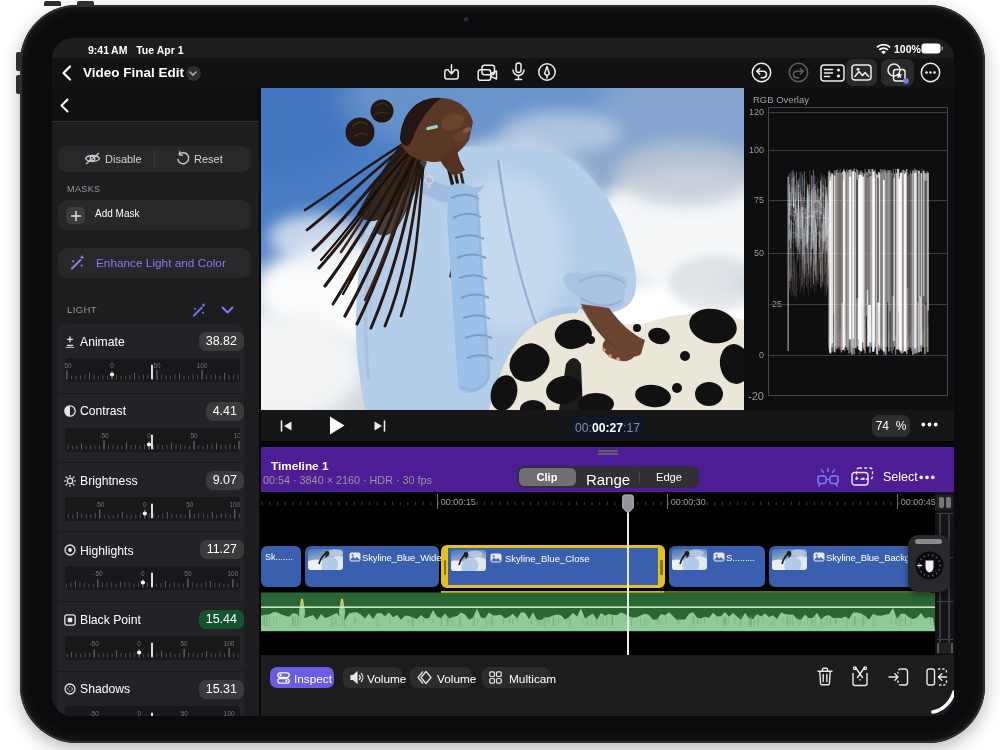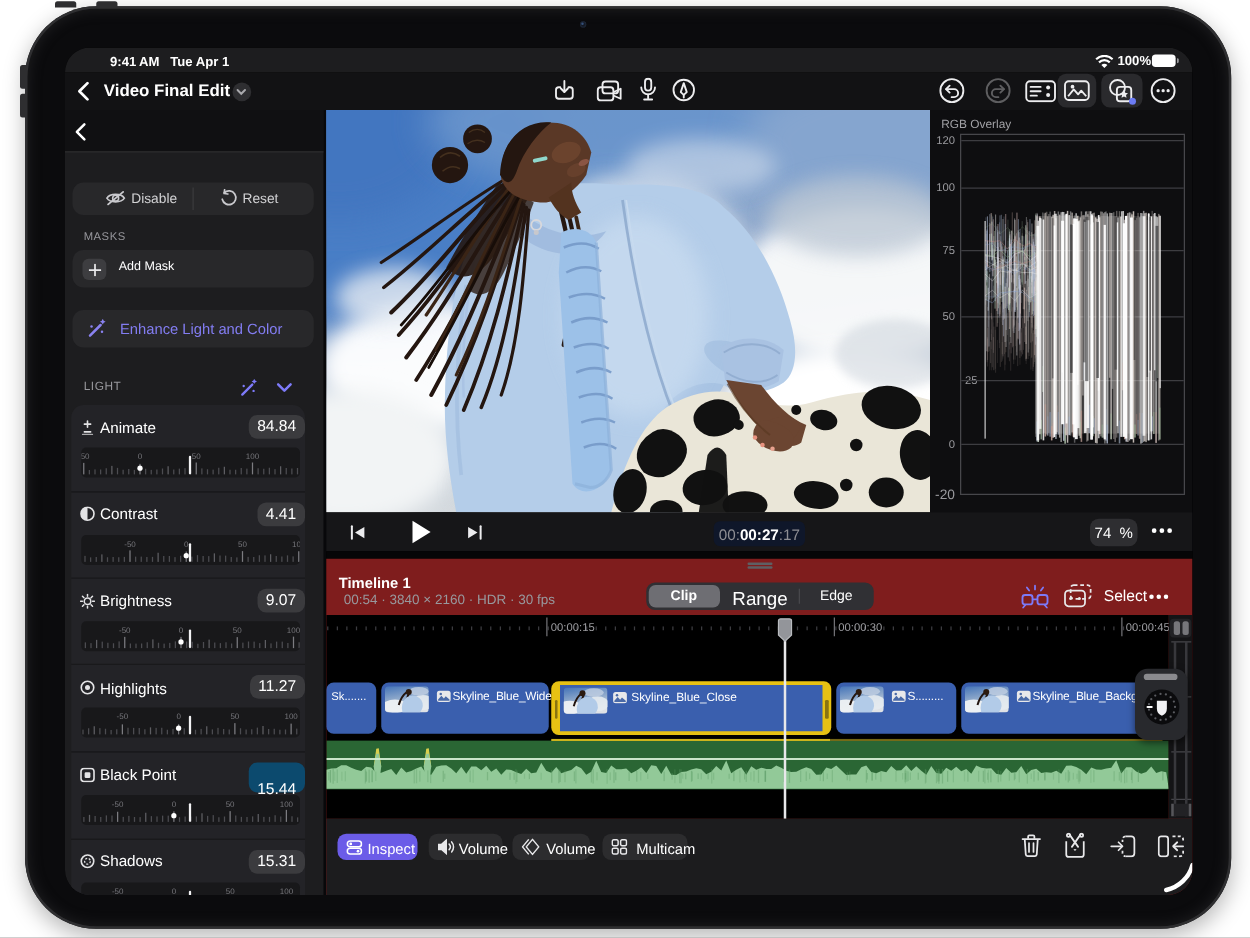--- a/index.html
+++ b/index.html
@@ -138,21 +138,21 @@
       </svg>
       <svg style="position:absolute;left:169px;top:268px" width="13" height="9" viewBox="0 0 13 9">
         <path d="M1.5 1.5 l5 5 5-5" stroke="#7d7af8" stroke-width="2" fill="none" stroke-linecap="round" stroke-linejoin="round"></path>
       </svg>
       <div class="" style="left:5px;top:286px;width:187px;height:69px;background:#232327;border-radius:10px 10px 0 0;"></div>
       <svg style="position:absolute;left:13px;top:298px" width="10" height="12" viewBox="0 0 10 12">
         <path d="M5 0.8 v5 M2.5 3.3 h5 M2.5 9.5 h5" stroke="#e4e4e6" stroke-width="1.3" stroke-linecap="round"></path>
         <path d="M1 11.5 h8" stroke="#e4e4e6" stroke-width="1" stroke-linecap="round" opacity="0.7"></path>
       </svg>
       <div style="position:absolute;left:28px;top:297px;white-space:nowrap;font-size:12.2px;color:#fff;">Animate</div>
-      <div style="position:absolute;right:710px;top:294px;width:auto;height:19px;background:#3b3b3e;border-radius:7px;padding:0 7px;font-size:12.5px;line-height:19px;color:#fff;">84.84</div>
+      <div style="position:absolute;right:710px;top:294px;width:auto;height:19px;background:#3b3b3e;border-radius:7px;padding:0 7px;font-size:12.5px;line-height:19px;color:#fff;">38.82</div>
       <div class="" style="left:13px;top:320px;width:175px;height:24px;background:#18181a;border-radius:4px;overflow:hidden;"><svg width="175" height="24" viewBox="0 0 175 24">
           <text x="2.0" y="9.5" font-size="6.4" fill="#76767b" text-anchor="middle" font-family="Liberation Sans">-50</text>
           <rect x="1.5" y="12.3" width="1" height="9.2" fill="#7c7c81"></rect>
           <rect x="6.0" y="18.0" width="1" height="3.5" fill="#4c4c51"></rect>
           <rect x="10.5" y="17.5" width="1" height="4.0" fill="#4c4c51"></rect>
           <rect x="15.0" y="17.6" width="1" height="3.9" fill="#4c4c51"></rect>
           <rect x="19.5" y="16.6" width="1" height="4.9" fill="#4c4c51"></rect>
           <rect x="24.0" y="14.7" width="1" height="6.8" fill="#5e5e63"></rect>
           <rect x="28.5" y="16.3" width="1" height="5.2" fill="#4c4c51"></rect>
           <rect x="33.0" y="17.8" width="1" height="3.7" fill="#4c4c51"></rect>
@@ -361,21 +361,21 @@
           <circle cx="77.9" cy="16.5" r="2.1" fill="#ffffff"></circle>
           <rect x="86.1" y="6.5" width="1.8" height="15" rx="0.9" fill="#f2f2f4"></rect>
         </svg></div>
       <div class="" style="left:5px;top:564px;width:187px;height:69px;background:#232327;"></div>
       <div class="" style="left:5px;top:563px;width:187px;height:1px;background:#19191b;"></div>
       <svg style="position:absolute;left:12px;top:576px" width="12" height="12" viewBox="0 0 12 12">
         <rect x="0.8" y="0.8" width="10.4" height="10.4" rx="2.4" fill="none" stroke="#e4e4e6" stroke-width="1.3"></rect>
         <rect x="3.7" y="3.7" width="4.6" height="4.6" rx="1" fill="#e4e4e6"></rect>
       </svg>
       <div style="position:absolute;left:28px;top:575px;white-space:nowrap;font-size:12.2px;color:#fff;">Black Point</div>
-      <div style="position:absolute;right:710px;top:572px;width:auto;height:19px;background:#0c4a6e;border-radius:7px;padding:12px 7px;font-size:12.5px;line-height:19px;color:#fff;">15.44</div>
+      <div style="position:absolute;right:710px;top:572px;width:auto;height:19px;background:#14532d;border-radius:7px;padding:0 7px;font-size:12.5px;line-height:19px;color:#fff;">15.44</div>
       <div class="" style="left:13px;top:598px;width:175px;height:24px;background:#18181a;border-radius:4px;overflow:hidden;"><svg width="175" height="24" viewBox="0 0 175 24">
           <rect x="1.6" y="17.6" width="1" height="3.9" fill="#4c4c51"></rect>
           <rect x="6.1" y="15.9" width="1" height="5.6" fill="#5e5e63"></rect>
           <rect x="10.6" y="16.8" width="1" height="4.7" fill="#4c4c51"></rect>
           <rect x="15.1" y="17.6" width="1" height="3.9" fill="#4c4c51"></rect>
           <rect x="19.6" y="16.3" width="1" height="5.2" fill="#4c4c51"></rect>
           <rect x="24.1" y="16.4" width="1" height="5.1" fill="#4c4c51"></rect>
           <text x="29.1" y="9.5" font-size="6.4" fill="#76767b" text-anchor="middle" font-family="Liberation Sans">-50</text>
           <rect x="28.6" y="13.4" width="1" height="8.1" fill="#7c7c81"></rect>
           <rect x="33.1" y="17.5" width="1" height="4.0" fill="#4c4c51"></rect>
@@ -1173,25 +1173,25 @@
       </div>
       <div class="" style="left:820px;top:377px;width:38px;height:22px;background:#2e2e31;border-radius:7px;">
         <div style="position:absolute;left:0;top:4px;width:38px;text-align:center;font-size:12px;color:#fff;">74&nbsp;&nbsp;%</div>
       </div>
       <svg style="position:absolute;left:869px;top:384px" width="17" height="5" viewBox="0 0 17 5">
         <circle cx="2.3" cy="2.5" r="1.9" fill="#fff"></circle>
         <circle cx="8.5" cy="2.5" r="1.9" fill="#fff"></circle>
         <circle cx="14.7" cy="2.5" r="1.9" fill="#fff"></circle>
       </svg>
       <div class="" style="left:209px;top:403px;width:693px;height:6px;background:#060607;"></div>
-      <div id="tl" style="left:209px;top:409px;width:693px;height:274px;background:#7f1d1d;overflow:hidden;">
+      <div id="tl" style="left:209px;top:409px;width:693px;height:274px;background:#4c1d95;overflow:hidden;">
         <div class="" style="left:337px;top:3px;width:20px;height:1.5px;background:#5f5f63;border-radius:1px;"></div>
         <div class="" style="left:337px;top:6px;width:20px;height:1.5px;background:#5f5f63;border-radius:1px;"></div>
         <div style="position:absolute;left:10px;top:12px;white-space:nowrap;font-size:11.8px;color:#fff;"><b>Timeline 1</b></div>
-        <div style="position:absolute;left:14px;top:27px;white-space:nowrap;font-size:10.8px;color:#98989d;">00:54 · 3840 × 2160 · HDR · 30 fps</div>
+        <div style="position:absolute;left:2px;top:27px;white-space:nowrap;font-size:10.8px;color:#98989d;">00:54 · 3840 × 2160 · HDR · 30 fps</div>
         <div class="" style="left:256px;top:19px;width:182px;height:22px;background:#303034;border-radius:7px;"></div>
         <div class="" style="left:258px;top:21px;width:57px;height:18px;background:#6e6e73;border-radius:5.5px;"></div>
         <div class="" style="left:378px;top:24px;width:1px;height:12px;background:#47474b;"></div>
         <div style="position:absolute;left:256px;top:24px;white-space:nowrap;width:60px;text-align:center;font-size:11.2px;color:#fff;font-weight:bold;">Clip</div>
         <div style="position:absolute;left:316px;top:24px;white-space:nowrap;width:62px;text-align:center;font-size:15px;color:#fff;">Range</div>
         <div style="position:absolute;left:379px;top:24px;white-space:nowrap;width:58px;text-align:center;font-size:11.2px;color:#fff;">Edge</div>
         <svg style="position:absolute;left:555px;top:17px" width="24" height="26" viewBox="0 0 24 26" fill="none" stroke="#7d7af8" stroke-width="1.5">
           <rect x="2" y="12" width="8" height="7.5" rx="2"></rect>
           <rect x="14" y="12" width="8" height="7.5" rx="2"></rect>
           <path d="M10 15.5 h4" stroke-width="1.3"></path>

